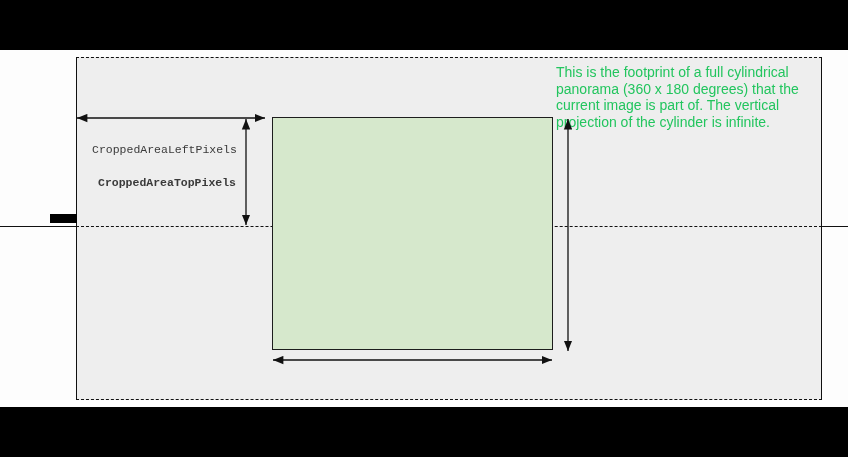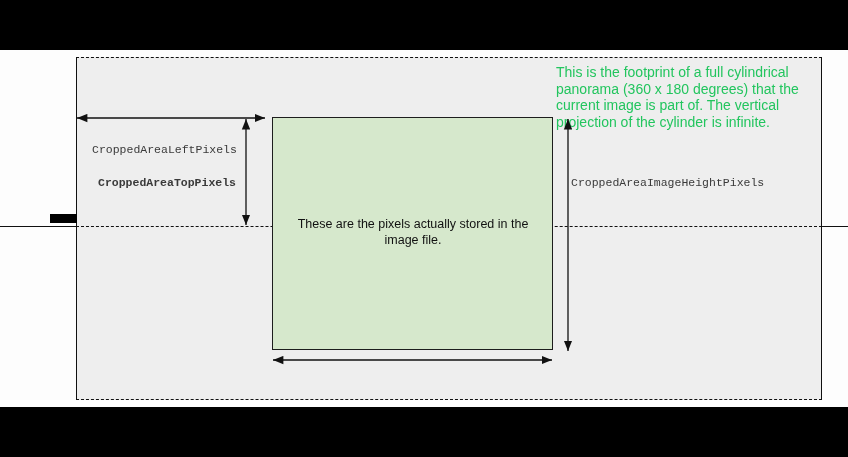--- a/index.html
+++ b/index.html
@@ -164,27 +164,25 @@
   <div class="pano-edge-bottom"></div>
   <div class="pano-edge-left"></div>
   <div class="pano-edge-right"></div>
 
   <div class="horizon-solid-left"></div>
   <div class="horizon-dashed"></div>
   <div class="horizon-solid-right"></div>
   <div class="horizon-marker"></div>
 
   <div class="cropped-area"></div>
-  <div class="cropped-label">These are the pixels actually stored in the image file.</div>
 
   <div class="note">This is the footprint of a full cylindrical panorama (360 x 180 degrees) that the current image is part of.  The vertical projection of the cylinder is infinite.</div>
 
   <div class="dim-label lbl-left">CroppedAreaLeftPixels</div>
   <div class="dim-label lbl-top">CroppedAreaTopPixels</div>
-  <div class="dim-label lbl-height">CroppedAreaImageHeightPixels</div>
 
   <svg class="arrows" viewBox="0 0 848 457">
     <defs>
       <marker id="ah" markerWidth="9" markerHeight="9" refX="8" refY="3.2" orient="auto" markerUnits="strokeWidth">
         <path d="M0,0 L8,3.2 L0,6.4 z" fill="#111111"></path>
       </marker>
       <marker id="ahs" markerWidth="9" markerHeight="9" refX="0" refY="3.2" orient="auto" markerUnits="strokeWidth">
         <path d="M8,0 L0,3.2 L8,6.4 z" fill="#111111"></path>
       </marker>
     </defs>

